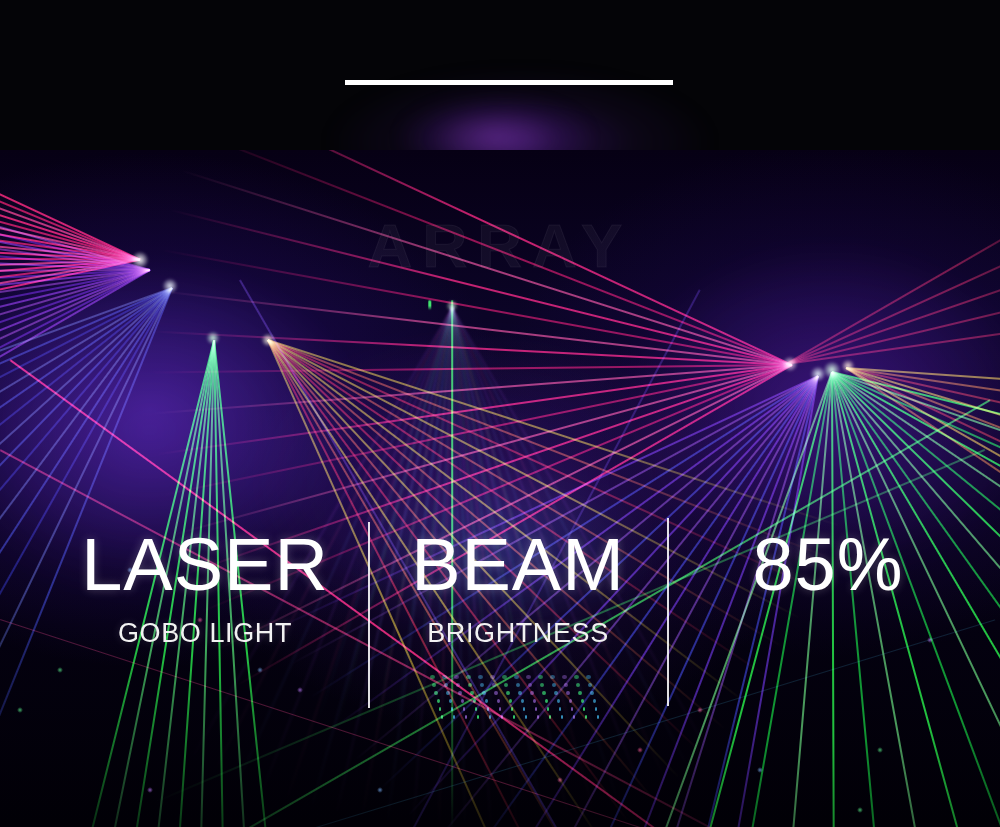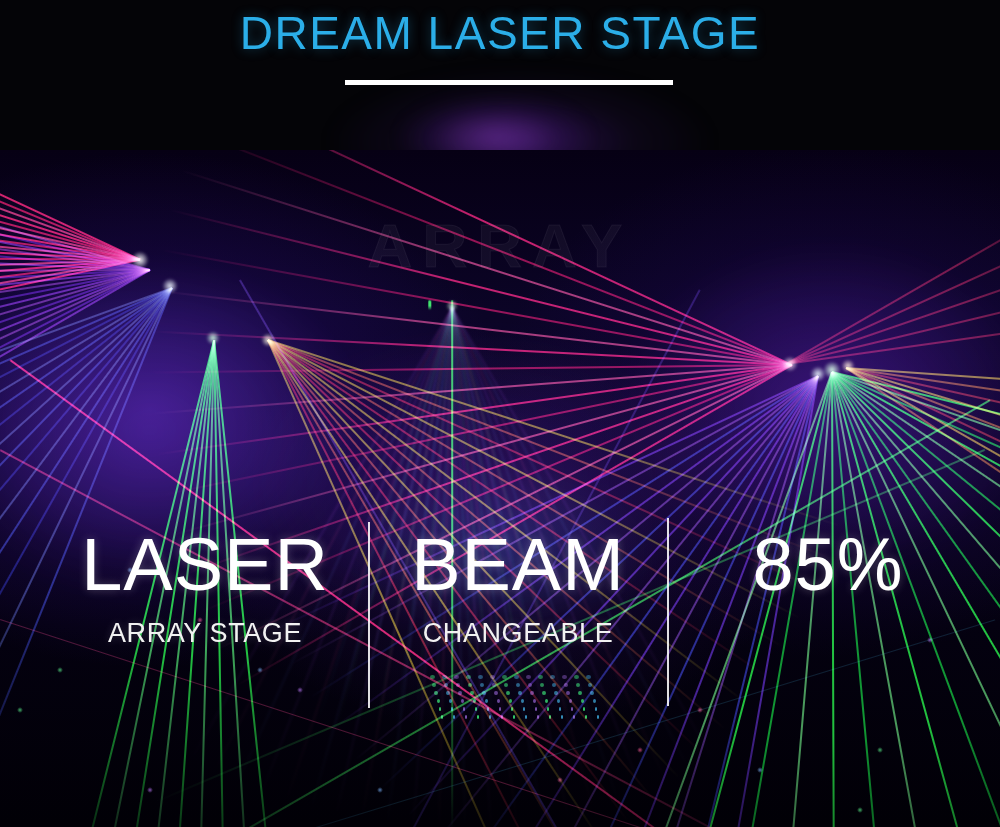--- a/index.html
+++ b/index.html
@@ -171,21 +171,20 @@
 </style>
 </head>
 <body>
 
 <div id="page">
 
   <div class="header">
     <div class="header-glow"></div>
     <div class="header-glow2"></div>
 
-    <div class="main-title">DREAM LASER STAGE</div>
 
     <div class="title-rule"></div>
 
   </div>
 
   <div class="stage">
     <div class="stage-bg"></div>
     <div id="fx">
         <div class="beam" style="left: 140px; top: 109.15px; width: 460px; height: 1.7px; transform: rotate(168deg); background: linear-gradient(90deg, rgba(255, 40, 110, 0.95) 0%, rgba(255, 40, 110, 0.95) 55%, rgba(0, 0, 0, 0) 100%); opacity: 0.85; filter: blur(0.3px);"></div>
         <div class="beam" style="left: 140px; top: 109.15px; width: 460px; height: 1.7px; transform: rotate(170.467deg); background: linear-gradient(90deg, rgba(255, 70, 140, 0.85) 0%, rgba(255, 70, 140, 0.85) 55%, rgba(0, 0, 0, 0) 100%); opacity: 0.85; filter: blur(0.3px);"></div>
@@ -486,28 +485,28 @@
         <div class="emitter" style="left: 857px; top: 657px; width: 6px; height: 6px; background: radial-gradient(circle, rgba(90, 255, 140, 0.9) 0%, rgba(255, 255, 255, 0) 70%); opacity: 0.75; filter: blur(0.6px);"></div>
         <div class="emitter" style="left: 147px; top: 637px; width: 6px; height: 6px; background: radial-gradient(circle, rgba(190, 120, 255, 0.9) 0%, rgba(255, 255, 255, 0) 70%); opacity: 0.75; filter: blur(0.6px);"></div>
       </div>
 
     <div class="watermark">ARRAY</div>
 
     <div class="overlay">
 
       <div class="feature" style="left:60px; top:378px; width:290px;">
         <span class="big">LASER</span>
-        <span class="small">ARRAY STAGE</span>
+        <span class="small">GOBO LIGHT</span>
       </div>
 
       <div class="vdiv" style="left:368px; top:372px; height:186px;"></div>
 
       <div class="feature" style="left:378px; top:378px; width:280px;">
         <span class="big">BEAM</span>
-        <span class="small">CHANGEABLE</span>
+        <span class="small">BRIGHTNESS</span>
       </div>
 
       <div class="vdiv" style="left:667px; top:368px; height:188px;"></div>
 
       <div class="feature" style="left:678px; top:378px; width:300px;">
         <span class="big">85%</span>
       </div>
 
     </div>
   </div>

